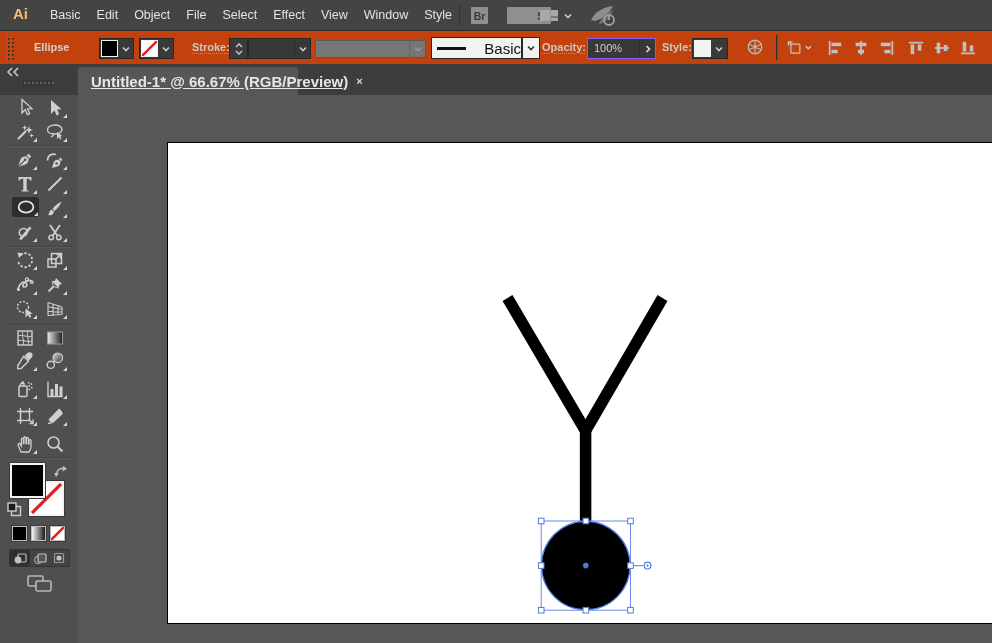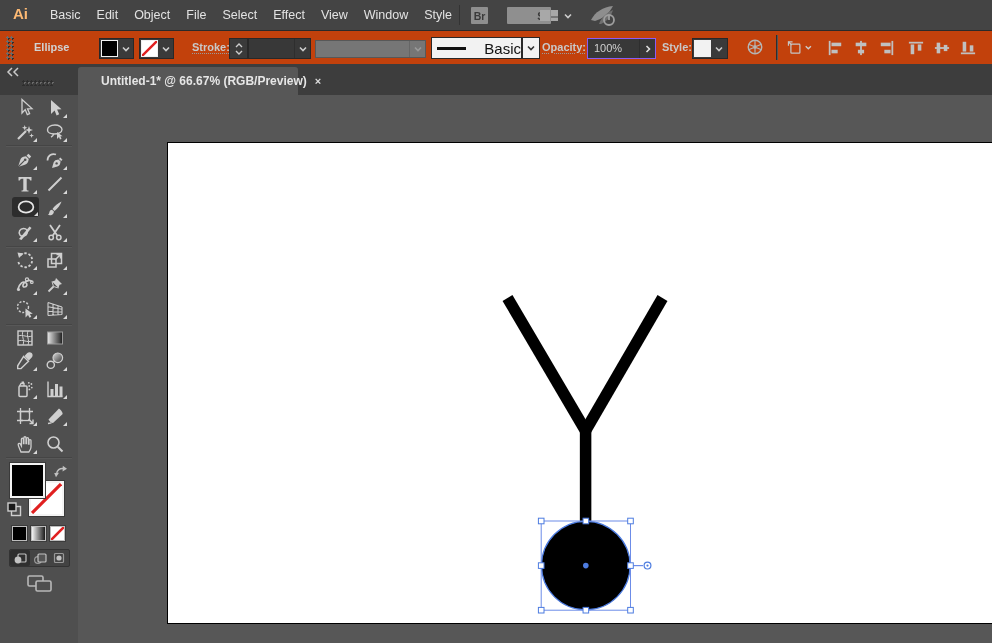--- a/index.html
+++ b/index.html
@@ -64,21 +64,21 @@
   .align-btn:nth-child(4){margin-left:3px;}
 
   
   #strip{left:0;top:64px;width:992px;height:31px;background:#3d3d3d;}
   #collapse-btn{left:5px;top:3px;width:16px;height:10px;}
   #tool-grip{left:22px;top:16px;width:32px;height:6px;
       background-image:radial-gradient(circle at 1.5px 1.5px,#2e2e2e 1px,rgba(0,0,0,0) 1.2px),radial-gradient(circle at 1.5px 1.5px,#6a6a6a 1px,rgba(0,0,0,0) 1.2px);
       background-size:4px 4px,4px 4px;background-position:0 0,1px 1px;}
   #doc-tab{left:78px;top:3px;width:220px;height:28px;background:#575757;border-radius:3px 3px 0 0;
       display:flex;align-items:center;}
-  #doc-tab .title{font-size:12px;font-weight:bold;color:#e6e6e6;padding-left:23px;white-space:nowrap;}
+  #doc-tab .title{font-size:15px;font-weight:bold;color:#e6e6e6;padding-left:13px;white-space:nowrap;text-decoration:underline;}
   #tab-close{margin-left:8px;font-size:11px;font-weight:bold;color:#dddddd;line-height:28px;}
 
   
   #toolbar{left:0;top:95px;width:78px;height:548px;background:#4f4f4f;border-right:1px solid #3a3a3a;}
   .tool-cell{position:absolute;width:26px;height:22px;display:flex;align-items:center;justify-content:center;}
   .tool-cell.sel{background:#2d2d2d;border-radius:3px;width:27px;height:20px;}
   .tool-cell svg{display:block;}
   .flyout{position:absolute;right:1px;bottom:1px;width:0;height:0;
       border-right:4px solid #d8d8d8;border-top:4px solid rgba(0,0,0,0);}
   .tb-sep{position:absolute;left:6px;width:66px;height:1px;background:#454545;border-bottom:1px solid #585858;}

